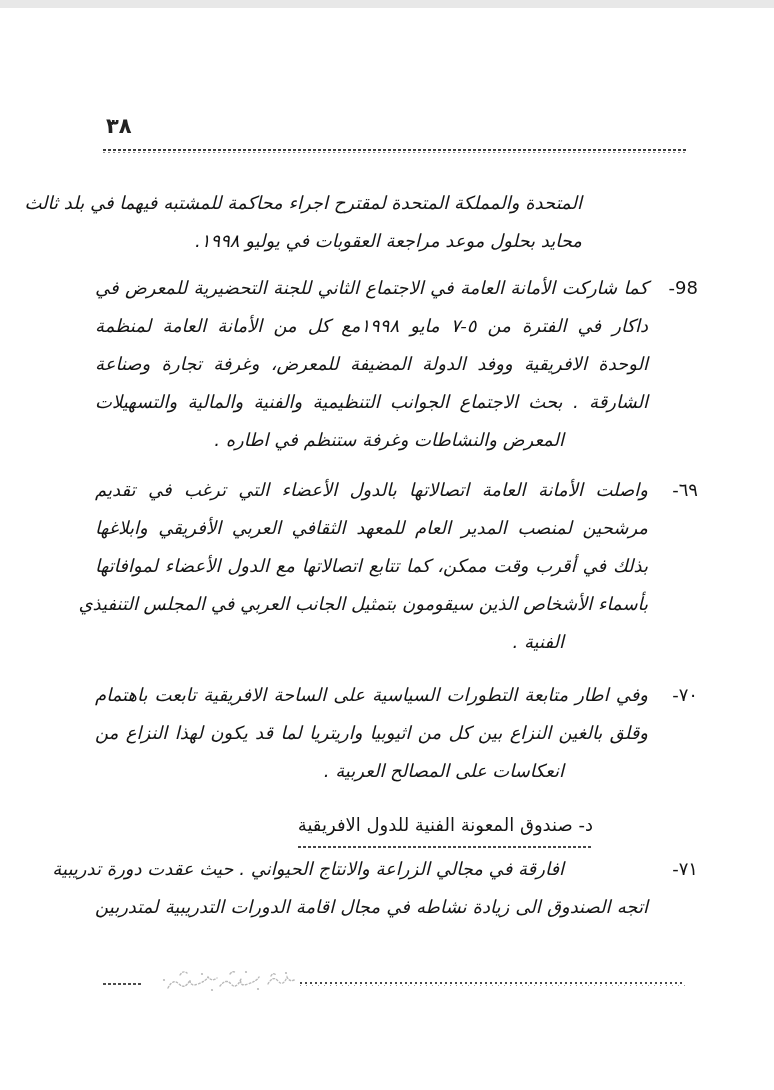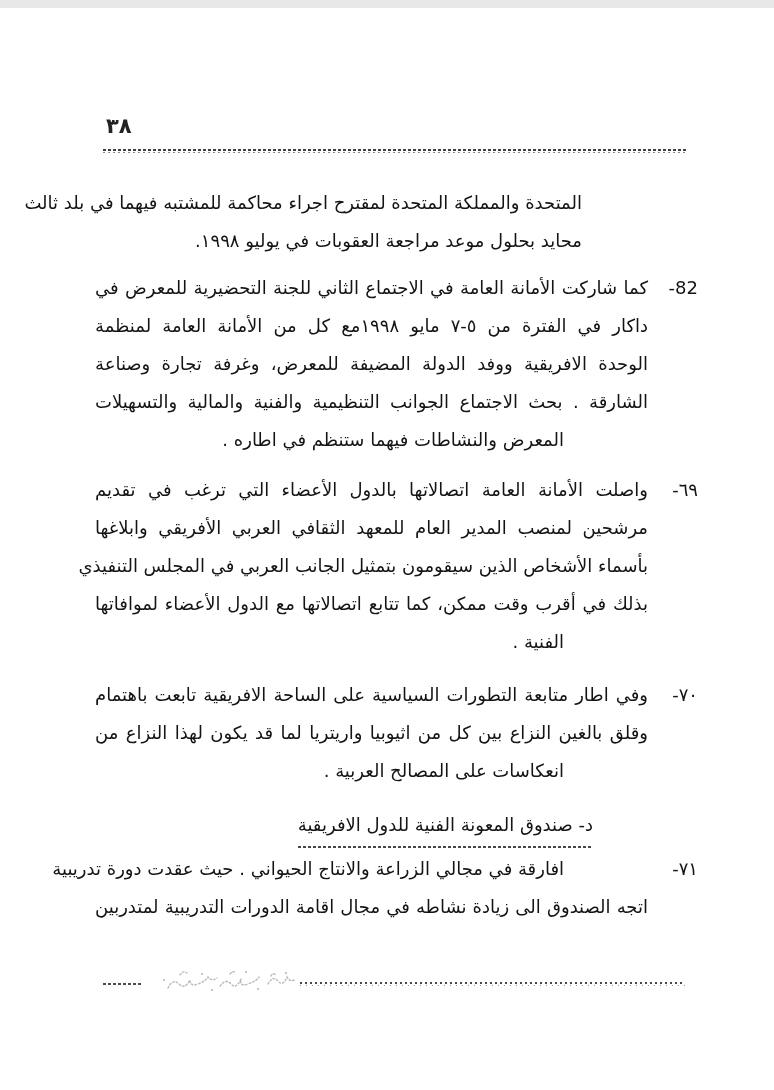--- a/index.html
+++ b/index.html
@@ -38,20 +38,21 @@
   .para { position:relative; }
   .para.plain    { margin-right:66px; }
   .para.numbered.p68 { margin-top:9px; }
   .para.numbered.p69 { margin-top:12px; }
   .para.numbered.p70 { margin-top:15px; }
   .para.numbered.p71 { margin-top:0; }
   .line {
     height:38px; line-height:38px;
     text-align:justify; text-align-last:justify;
     white-space:nowrap;
+    font-style:italic;
   }
   .line.last {
     text-align:center; text-align-last:right;
   }
   .numbered .line.last { margin-right:84px; }
   .pnum {
     position:absolute; right:-50px; top:0;
     height:38px; line-height:38px; font-size:18px;
   }
 
@@ -98,33 +99,33 @@
   <div class="page-number">٣٨</div>
 
   <div class="header-rule"></div>
 
   <div class="content" id="content">
       <div class="para plain">
         <div class="line">المتحدة والمملكة المتحدة لمقترح اجراء محاكمة للمشتبه فيهما في بلد ثالث</div>
         <div class="line last">محايد بحلول موعد مراجعة العقوبات في يوليو ١٩٩٨.</div>
       </div>
       <div class="para numbered p68">
-        <span class="pnum">82-</span>
+        <span class="pnum">98-</span>
         <div class="line">كما شاركت الأمانة العامة في الاجتماع الثاني للجنة التحضيرية للمعرض في</div>
         <div class="line">داكار في الفترة من ٥-٧ مايو ١٩٩٨مع كل من الأمانة العامة لمنظمة</div>
         <div class="line">الوحدة الافريقية ووفد الدولة المضيفة للمعرض، وغرفة تجارة وصناعة</div>
         <div class="line">الشارقة . بحث الاجتماع الجوانب التنظيمية والفنية والمالية والتسهيلات</div>
-        <div class="line last">المعرض والنشاطات فيهما ستنظم في اطاره .</div>
+        <div class="line last">المعرض والنشاطات وغرفة ستنظم في اطاره .</div>
       </div>
       <div class="para numbered p69">
         <span class="pnum">٦٩-</span>
         <div class="line">واصلت الأمانة العامة اتصالاتها بالدول الأعضاء التي ترغب في تقديم</div>
         <div class="line">مرشحين لمنصب المدير العام للمعهد الثقافي العربي الأفريقي وابلاغها</div>
+        <div class="line">بذلك في أقرب وقت ممكن، كما تتابع اتصالاتها مع الدول الأعضاء لموافاتها</div>
         <div class="line">بأسماء الأشخاص الذين سيقومون بتمثيل الجانب العربي في المجلس التنفيذي</div>
-        <div class="line">بذلك في أقرب وقت ممكن، كما تتابع اتصالاتها مع الدول الأعضاء لموافاتها</div>
         <div class="line last">الفنية .</div>
       </div>
       <div class="para numbered p70">
         <span class="pnum">٧٠-</span>
         <div class="line">وفي اطار متابعة التطورات السياسية على الساحة الافريقية تابعت باهتمام</div>
         <div class="line">وقلق بالغين النزاع بين كل من اثيوبيا واريتريا لما قد يكون لهذا النزاع من</div>
         <div class="line last">انعكاسات على المصالح العربية .</div>
       </div>
       <div class="heading"><span class="hline">د- صندوق المعونة الفنية للدول الافريقية</span></div>
       <div class="para numbered p71">

